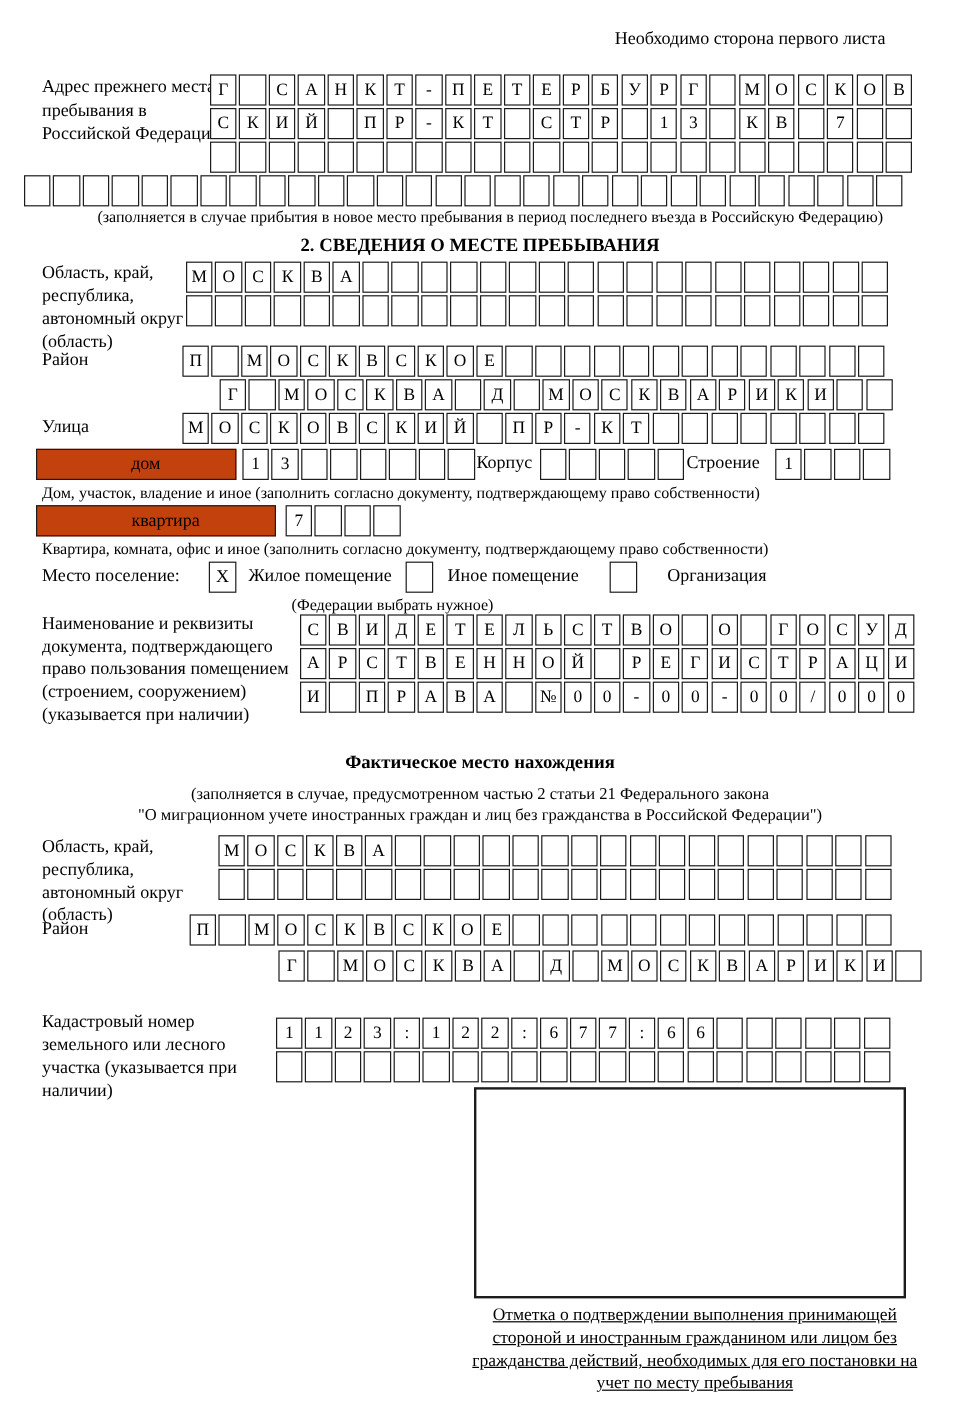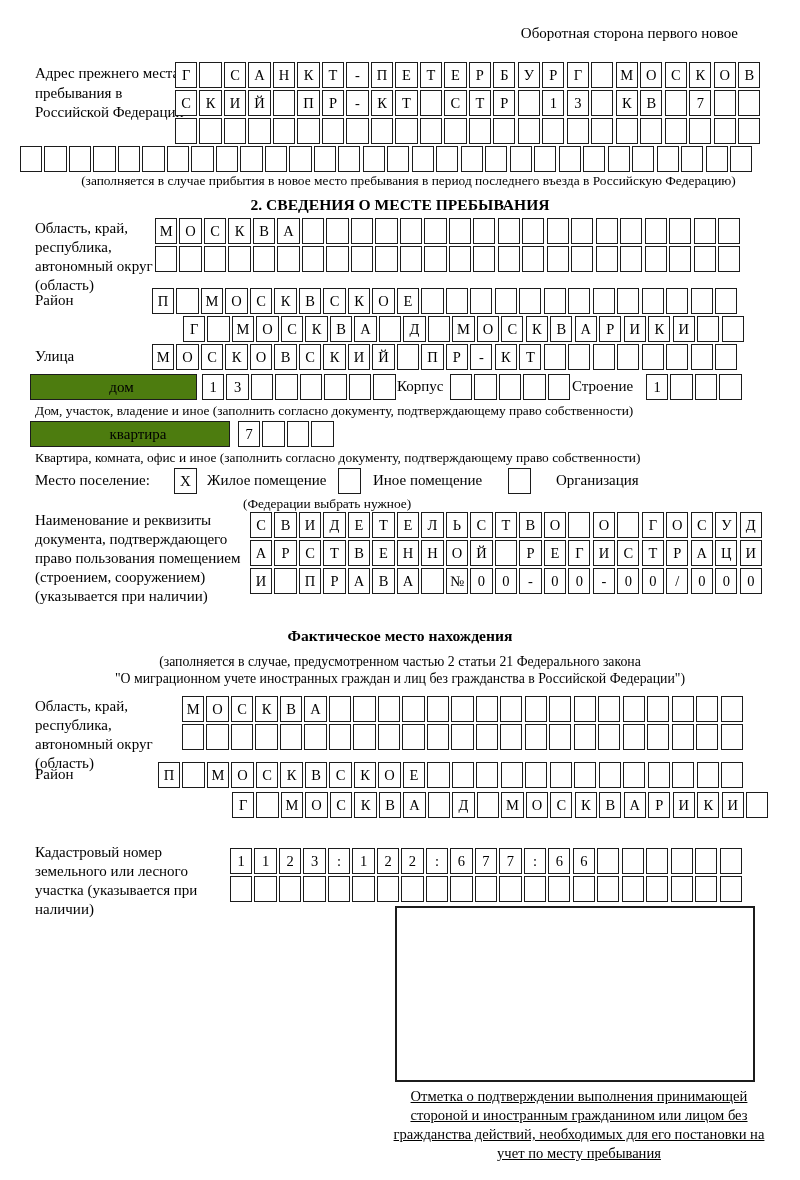--- a/index.html
+++ b/index.html
@@ -9,32 +9,32 @@
   .lbl{font-size:15px;line-height:19px;}
   .lbl-tight{font-size:15px;line-height:17px;}
   .note{font-size:13.4px;line-height:16px;}
   .title{font-weight:bold;font-size:15.6px;}
   .center{left:0;right:0;text-align:center;}
   .cellrow{display:flex;gap:2.3px;}
   .cell{flex:0 0 auto;box-sizing:border-box;width:22.2px;height:26.3px;
         border:1.7px solid #1c1c1c;display:flex;align-items:center;justify-content:center;
         font-size:14.5px;background:#fff;}
   .widebox{box-sizing:border-box;height:26.3px;border:1.7px solid #1c1c1c;
-        display:flex;align-items:center;justify-content:center;font-size:15px;background:#4d7c0f;padding-left:16px;}
+        display:flex;align-items:center;justify-content:center;font-size:15px;background:#c2410c;padding-left:16px;}
   .chkbox{box-sizing:border-box;width:23px;height:26px;border:1.7px solid #1c1c1c;
         display:flex;align-items:center;justify-content:center;font-size:15px;background:#fff;}
   .stampbox{box-sizing:border-box;border:2px solid #1c1c1c;background:#fff;}
   .caption{font-size:14.6px;line-height:19px;text-align:center;text-decoration:underline;}
 </style>
 </head>
 <body>
 
 <div class="page">
 
-  <div class="abs lbl" style="top:24px;right:62px;">Оборотная сторона первого новое</div>
+  <div class="abs lbl" style="top:24px;right:62px;">Необходимо сторона первого листа</div>
 
   <div class="abs lbl" style="left:35px;top:64px;width:150px;line-height:19.5px;">Адрес прежнего места пребывания в Российской Федерации</div>
   <div class="abs cellrow" style="left:175px;top:62px;">
       <span class="cell">Г</span>
       <span class="cell"></span>
       <span class="cell">С</span>
       <span class="cell">А</span>
       <span class="cell">Н</span>
       <span class="cell">К</span>
       <span class="cell">Т</span>

